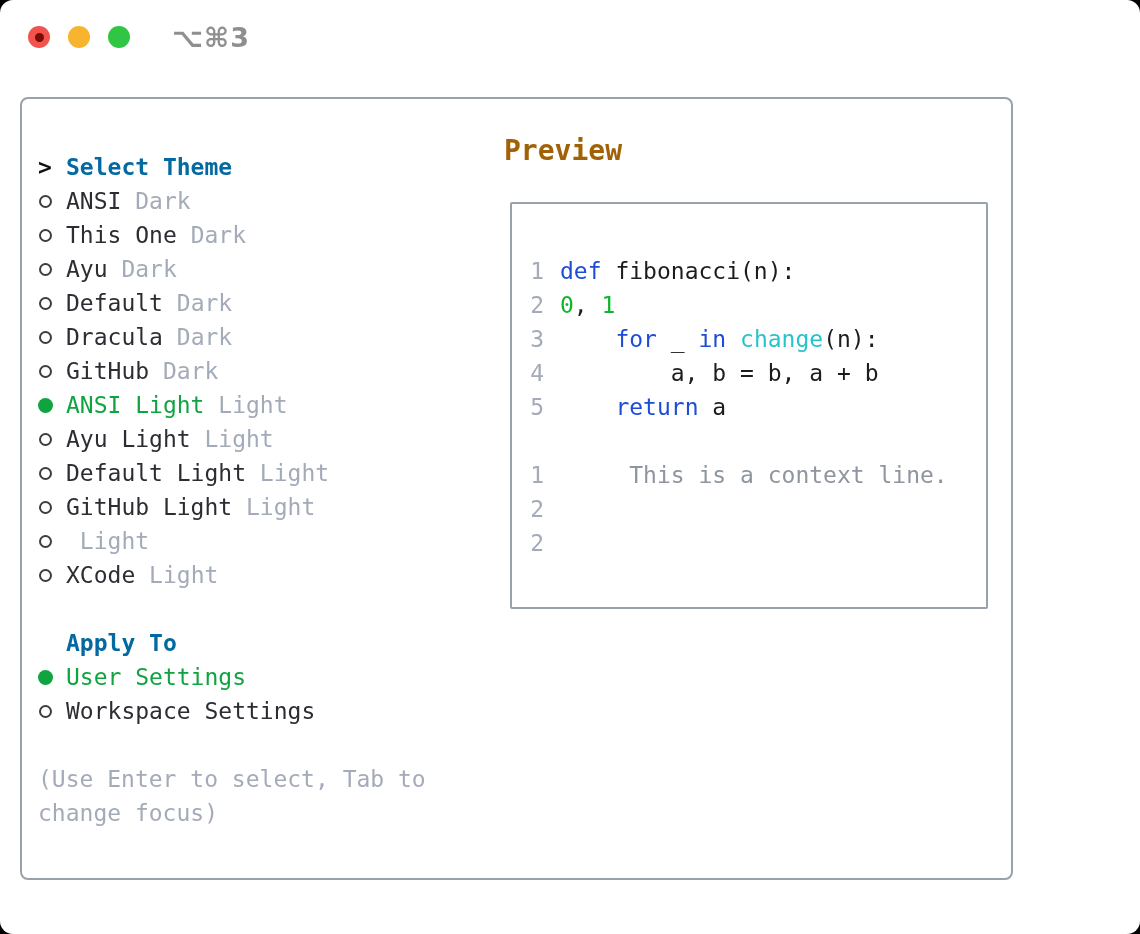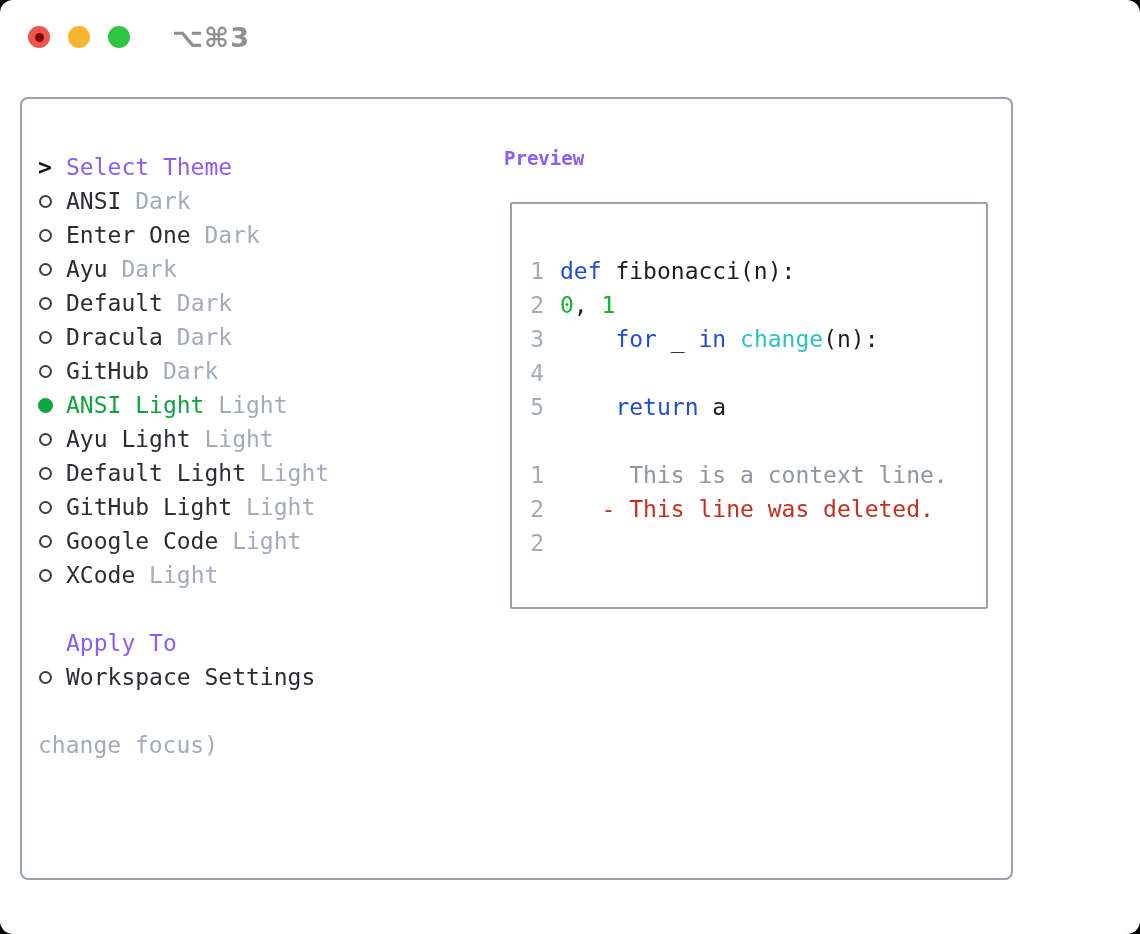--- a/index.html
+++ b/index.html
@@ -23,30 +23,30 @@
   .light.green{background:var(--traffic-green)}
   .red-dot{width:9px;height:9px;border-radius:50%;background:var(--traffic-red-dot)}
   .shortcut{margin-left:24px;color:var(--shortcut-gray);font-size:27px;font-weight:bold;
             font-family:"DejaVu Sans","Liberation Sans",sans-serif;letter-spacing:1px}
   .panel{position:absolute;left:20px;top:97px;width:993px;height:783px;
          border:2px solid var(--panel-border);border-radius:8px;background:#fff}
   .left-col{position:absolute;left:16px;top:51px;font-size:23px;line-height:34px;color:var(--item-dark)}
   .row{display:flex;height:34px;align-items:center;white-space:pre}
   .row .prefix{display:inline-flex;width:28px;align-items:center;flex:0 0 28px}
   .prompt{color:#111;font-weight:bold}
-  .title-text{color:#8b5cf6;font-weight:normal}
+  .title-text{color:#0369a1;font-weight:bold}
   .radio{width:13px;height:13px;border-radius:50%;border:2px solid #3c3d42;margin-left:1px}
   .radio.on{width:15px;height:15px;border:none;background:var(--selected-green);margin-left:0}
   .t-name{color:var(--item-dark)}
   .t-name.selected{color:var(--selected-green)}
   .t-variant{color:var(--muted-gray)}
   .blank{height:34px}
   .help{color:var(--muted-gray)}
-  .preview-title{position:absolute;left:482px;top:42px;font-size:19px;line-height:34px;
-                 font-weight:bold;color:#8b5cf6}
+  .preview-title{position:absolute;left:482px;top:35px;font-size:28px;line-height:34px;
+                 font-weight:bold;color:#a16207}
   .preview-box{position:absolute;left:488px;top:103px;width:478px;height:407px;
                border:2px solid var(--panel-border);border-radius:2px;background:#fff;
                padding:50px 0 0 18px;overflow:hidden}
   .code-line{display:flex;white-space:pre;font-size:23px;line-height:34px;height:34px}
   .ln{flex:0 0 14px;text-align:right;color:var(--muted-gray);margin-right:16px}
   .c-plain{color:var(--text-black)}
   .c-keyword{color:var(--keyword-blue)}
   .c-builtin{color:var(--builtin-cyan)}
   .c-number{color:var(--number-green)}
   .c-context{color:var(--context-gray)}
@@ -69,56 +69,58 @@
 
   <div class="panel">
 
     <div class="left-col">
       <div class="row">
         <span class="prefix"><span class="prompt">&gt;</span></span>
         <span class="title-text">Select Theme</span>
       </div>
       <div id="theme-list">
           <div class="row"><span class="prefix"><span class="radio"></span></span><span class="t-name">ANSI</span><span class="t-variant"> Dark</span></div>
-          <div class="row"><span class="prefix"><span class="radio"></span></span><span class="t-name">Enter One</span><span class="t-variant"> Dark</span></div>
+          <div class="row"><span class="prefix"><span class="radio"></span></span><span class="t-name">This One</span><span class="t-variant"> Dark</span></div>
           <div class="row"><span class="prefix"><span class="radio"></span></span><span class="t-name">Ayu</span><span class="t-variant"> Dark</span></div>
           <div class="row"><span class="prefix"><span class="radio"></span></span><span class="t-name">Default</span><span class="t-variant"> Dark</span></div>
           <div class="row"><span class="prefix"><span class="radio"></span></span><span class="t-name">Dracula</span><span class="t-variant"> Dark</span></div>
           <div class="row"><span class="prefix"><span class="radio"></span></span><span class="t-name">GitHub</span><span class="t-variant"> Dark</span></div>
           <div class="row"><span class="prefix"><span class="radio on"></span></span><span class="t-name selected">ANSI Light</span><span class="t-variant"> Light</span></div>
           <div class="row"><span class="prefix"><span class="radio"></span></span><span class="t-name">Ayu Light</span><span class="t-variant"> Light</span></div>
           <div class="row"><span class="prefix"><span class="radio"></span></span><span class="t-name">Default Light</span><span class="t-variant"> Light</span></div>
           <div class="row"><span class="prefix"><span class="radio"></span></span><span class="t-name">GitHub Light</span><span class="t-variant"> Light</span></div>
-          <div class="row"><span class="prefix"><span class="radio"></span></span><span class="t-name">Google Code</span><span class="t-variant"> Light</span></div>
+          <div class="row"><span class="prefix"><span class="radio"></span></span><span class="t-variant"> Light</span></div>
           <div class="row"><span class="prefix"><span class="radio"></span></span><span class="t-name">XCode</span><span class="t-variant"> Light</span></div>
         </div>
       <div class="blank"></div>
       <div class="row">
         <span class="prefix"></span>
         <span class="title-text">Apply To</span>
       </div>
       <div id="apply-list">
+          <div class="row"><span class="prefix"><span class="radio on"></span></span><span class="t-name selected">User Settings</span></div>
           <div class="row"><span class="prefix"><span class="radio"></span></span><span class="t-name">Workspace Settings</span></div>
         </div>
       <div class="blank"></div>
+      <div class="row help">(Use Enter to select, Tab to</div>
       <div class="row help">change focus)</div>
     </div>
 
     <div class="preview-title">Preview</div>
 
     <div class="preview-box">
       <div id="code-lines">
           <div class="code-line"><span class="ln">1</span><span class="c-keyword">def</span><span class="c-plain"> fibonacci(n):</span></div>
           <div class="code-line"><span class="ln">2</span><span class="c-number">0</span><span class="c-plain">, </span><span class="c-number">1</span></div>
           <div class="code-line"><span class="ln">3</span><span class="c-plain">    </span><span class="c-keyword">for</span><span class="c-plain"> _ </span><span class="c-keyword">in</span><span class="c-plain"> </span><span class="c-builtin">change</span><span class="c-plain">(n):</span></div>
-          <div class="code-line"><span class="ln">4</span></div>
+          <div class="code-line"><span class="ln">4</span><span class="c-plain">        a, b = b, a + b</span></div>
           <div class="code-line"><span class="ln">5</span><span class="c-plain">    </span><span class="c-keyword">return</span><span class="c-plain"> a</span></div>
         </div>
       <div class="blank"></div>
       <div id="diff-lines">
           <div class="code-line"><span class="ln">1</span><span class="c-context">     This is a context line.</span></div>
-          <div class="code-line"><span class="ln">2</span><span class="c-deleted">   - This line was deleted.</span></div>
+          <div class="code-line"><span class="ln">2</span></div>
           <div class="code-line"><span class="ln">2</span></div>
         </div>
     </div>
 
   </div>
 </div>
 
 </body></html>

